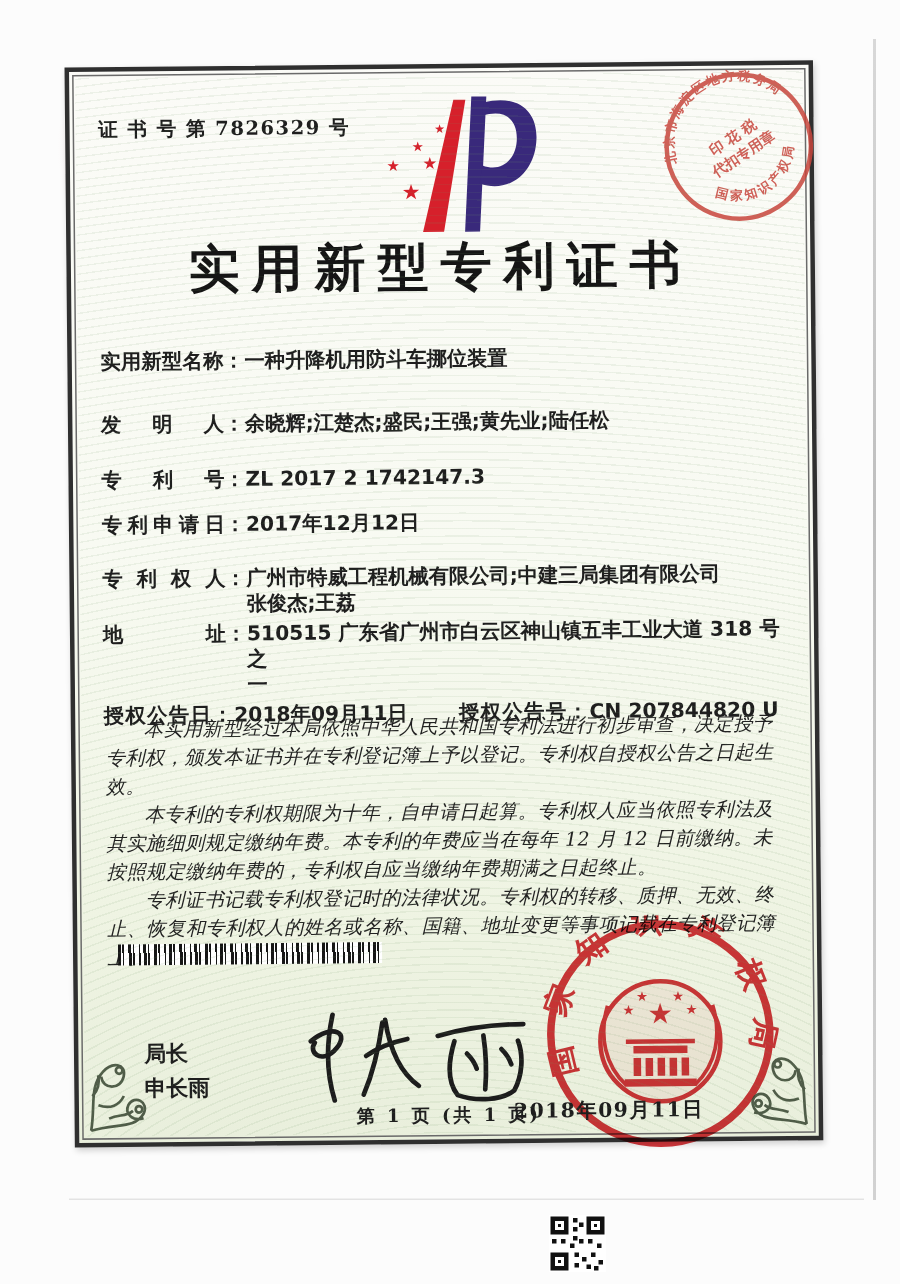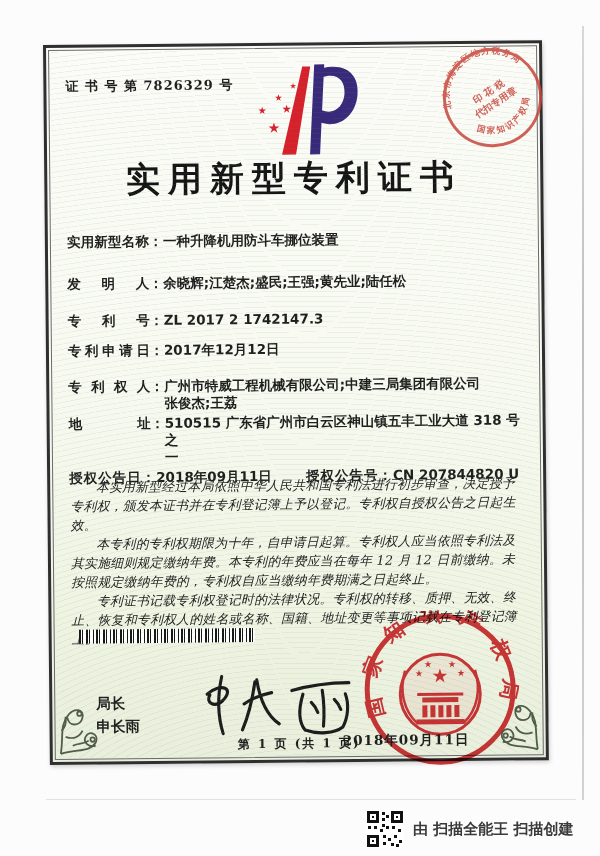--- a/index.html
+++ b/index.html
@@ -277,15 +277,14 @@
           <rect x="32" y="19" width="3" height="3"></rect>
         <rect x="17" y="25" width="3" height="3"></rect>
           <rect x="22" y="28" width="3" height="3"></rect>
         <rect x="28" y="25" width="3" height="3"></rect>
           <rect x="33" y="30" width="3" height="3"></rect>
         <rect x="17" y="32" width="3" height="3"></rect>
           <rect x="25" y="33" width="3" height="3"></rect>
         <rect x="30" y="34" width="3" height="3"></rect>
       </g>
     </svg>
-    <span class="scan-caption">由 扫描全能王 扫描创建</span>
   </div>
 </div>
 
 </body></html>

